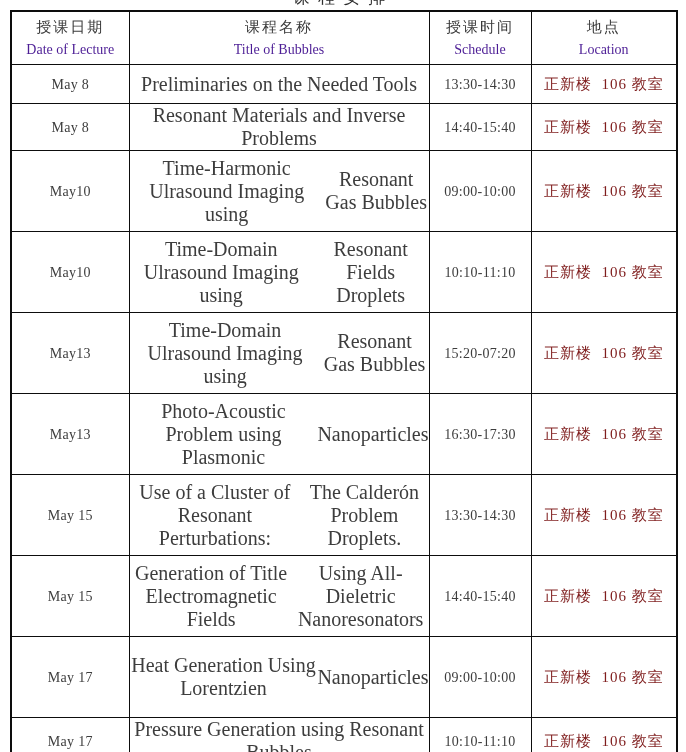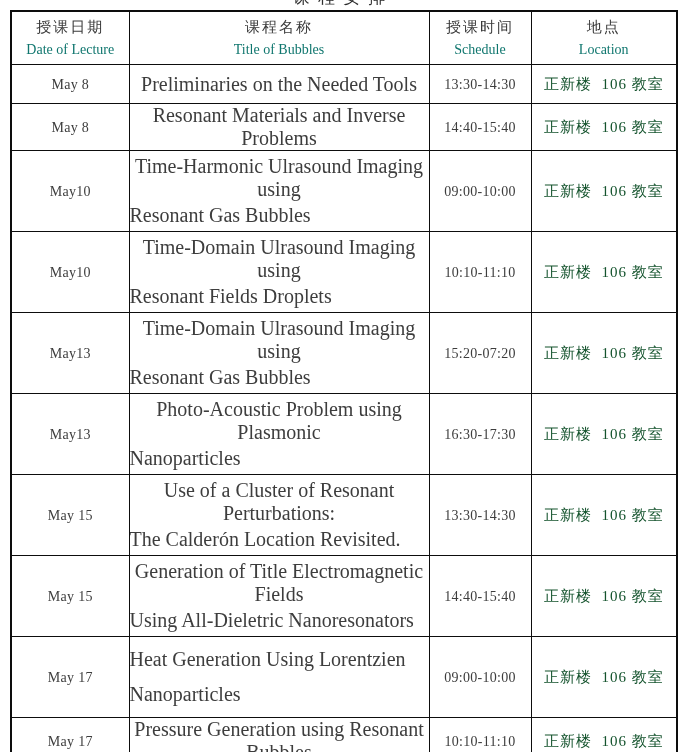--- a/index.html
+++ b/index.html
@@ -61,44 +61,44 @@
     align-items: center;
     height: 52px;
   }
   .zh {
     font-size: 15px;
     letter-spacing: 2px;
     color: #3a3a3a;
   }
   .en {
     font-size: 14px;
-    color: #0f766e;
+    color: #4c1d95;
   }
   tr.single td { height: 38px; }
   tr.double td { height: 80px; }
   .lines {
     display: flex;
-    flex-direction: column;
+    flex-direction: row;
     justify-content: space-evenly;
-    align-items: flex-start;
+    align-items: center;
     height: 80px;
   }
   .date-text, .sched-text {
     font-size: 14px;
     letter-spacing: 0.3px;
     font-family: Liberation Serif, serif;
   }
   .title-text {
     font-size: 20px;
   }
   .loc-text {
     font-size: 15px;
     letter-spacing: 1px;
     white-space: pre;
-    color: #14532d;
+    color: #7f1d1d;
   }
 </style>
 </head>
 <body>
 
 <div class="page">
 
   <div class="clipped-title">
     <span>课程安排</span>
   </div>
@@ -200,21 +200,21 @@
         </td>
         <td><span class="sched-text">16:30-17:30</span></td>
         <td><span class="loc-text">正新楼  106 教室</span></td>
       </tr>
 
       <tr class="double">
         <td><span class="date-text">May 15</span></td>
         <td>
           <div class="lines">
             <span class="title-text">Use of a Cluster of Resonant Perturbations:</span>
-            <span class="title-text">The Calderón Location Revisited.</span>
+            <span class="title-text">The Calderón Problem Droplets.</span>
           </div>
         </td>
         <td><span class="sched-text">13:30-14:30</span></td>
         <td><span class="loc-text">正新楼  106 教室</span></td>
       </tr>
 
       <tr class="double">
         <td><span class="date-text">May 15</span></td>
         <td>
           <div class="lines">

